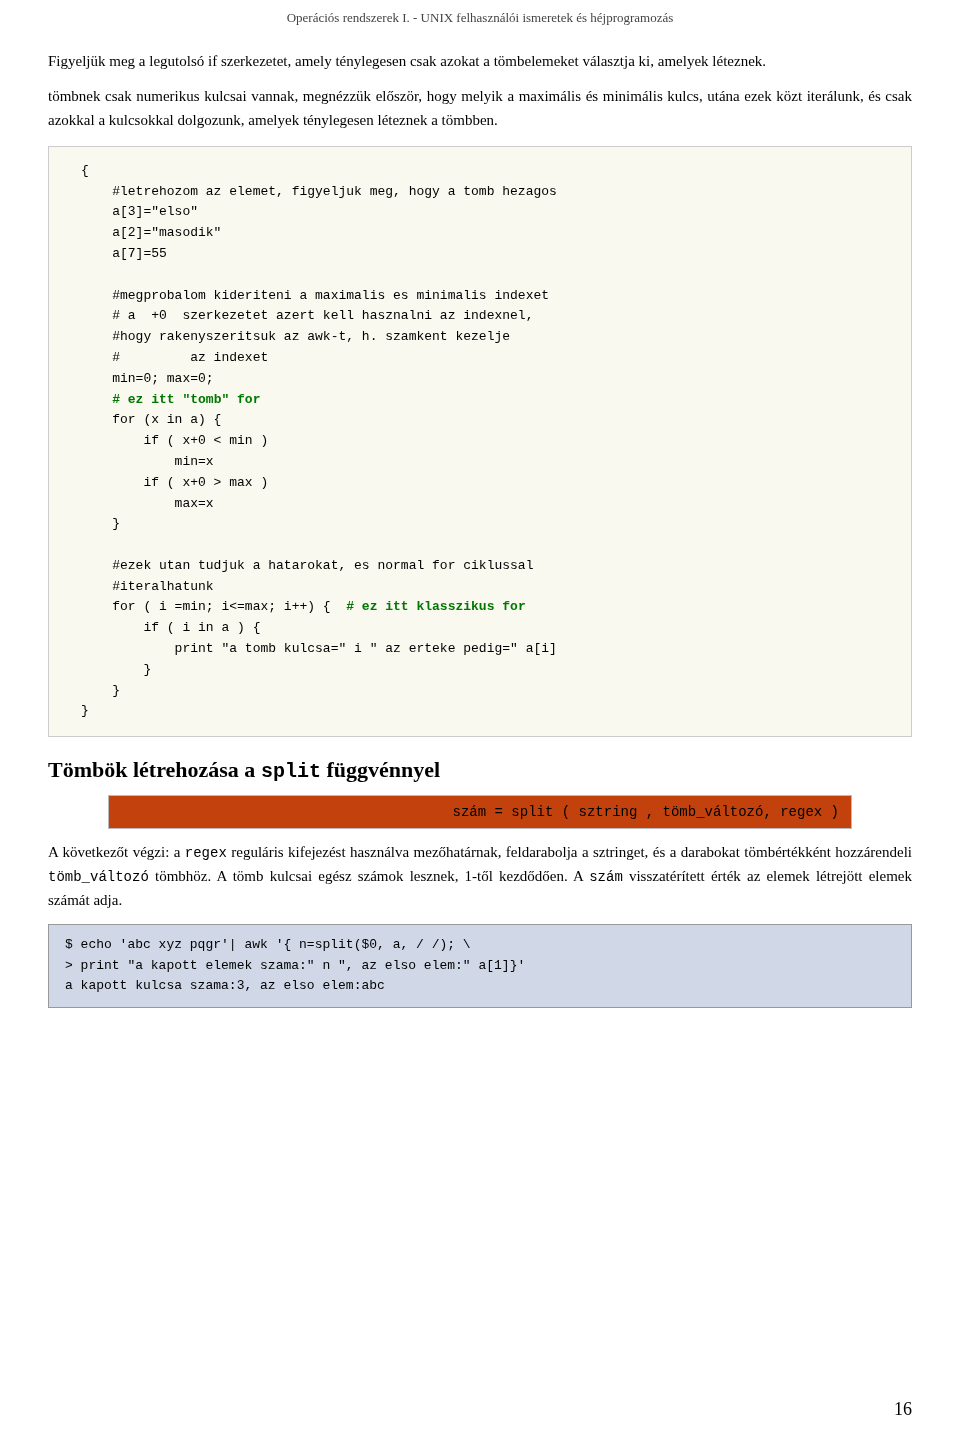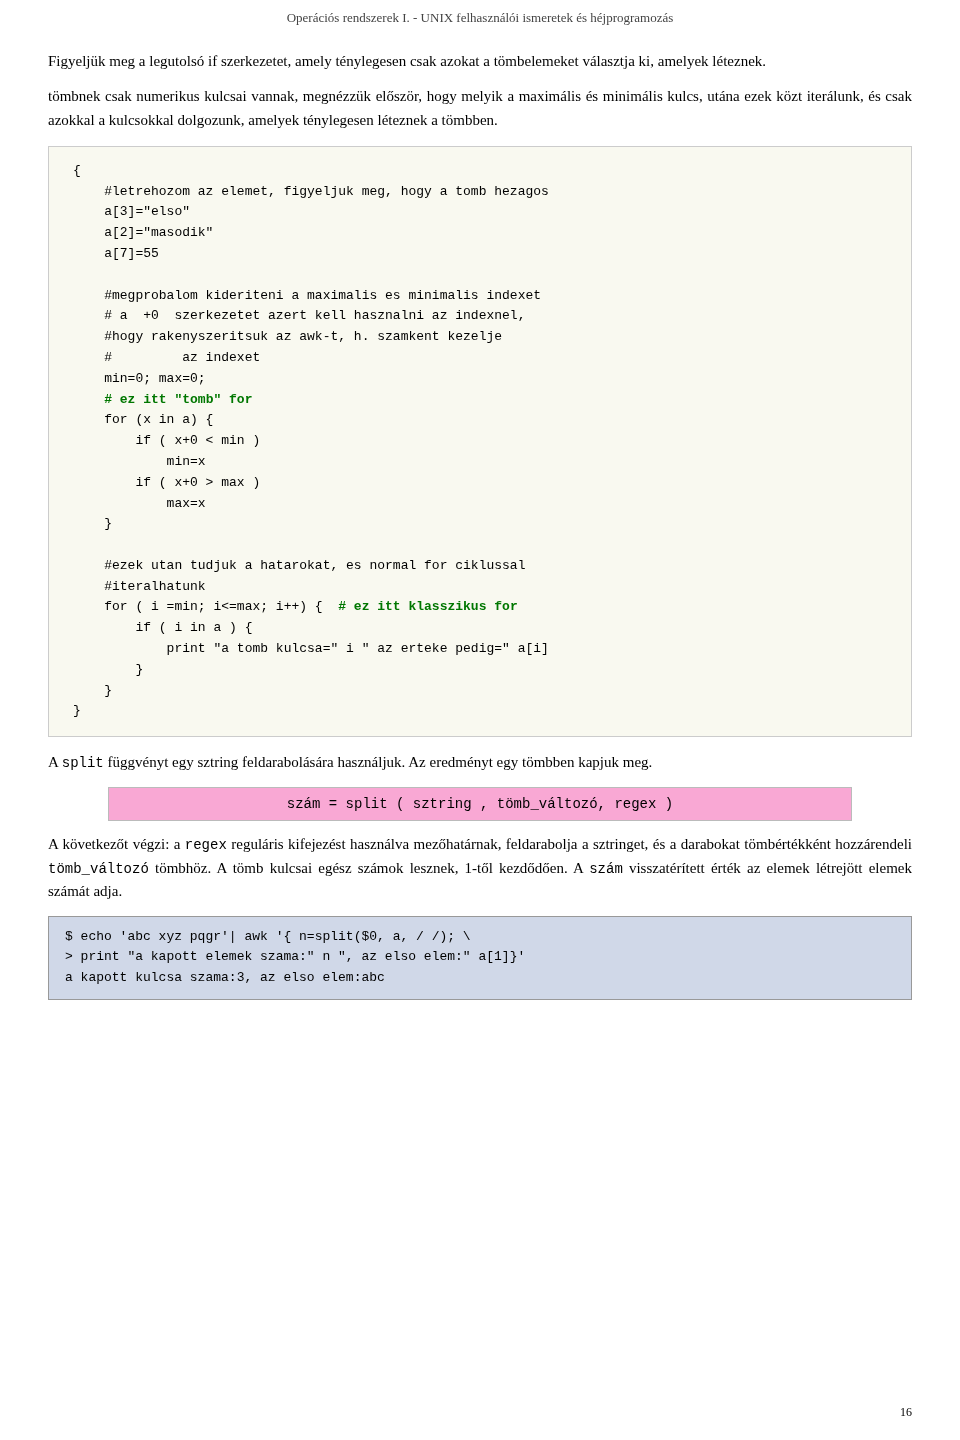--- a/index.html
+++ b/index.html
@@ -27,21 +27,21 @@
       line-height: 1.55;
       margin-bottom: 12px;
       text-align: justify;
     }
     .code-block {
       background: #f9f9f0;
       border: 1px solid #ccc;
       font-family: "Courier New", Courier, monospace;
       font-size: 13px;
       line-height: 1.6;
-      padding: 14px 24px;
+      padding: 14px 32px;
       margin: 14px 0;
       white-space: pre;
       color: #000;
     }
     .code-block .highlight-green {
       color: #007700;
       font-weight: bold;
     }
     .output-block {
       font-family: "Courier New", Courier, monospace;
@@ -57,43 +57,43 @@
     }
     .section-heading .mono {
       font-family: "Courier New", Courier, monospace;
       font-size: 20px;
     }
     .inline-code {
       font-family: "Courier New", Courier, monospace;
       font-size: 14px;
     }
     .formula-block {
-      background: #f9a8d4;
+      background: #c2410c;
       border: 1px solid #bbb;
       font-family: "Courier New", Courier, monospace;
       font-size: 14px;
       padding: 8px 12px;
-      text-align: center;
+      text-align: right;
       margin: 12px 60px;
     }
     .terminal-block {
       background: #d0d8e8;
       border: 1px solid #999;
       font-family: "Courier New", Courier, monospace;
       font-size: 13px;
       line-height: 1.6;
       padding: 10px 16px;
       margin: 12px 0;
       white-space: pre;
     }
     .page-number {
       position: fixed;
       bottom: 20px;
       right: 48px;
-      font-size: 12px;
+      font-size: 18px;
       font-family: Liberation Serif, serif;
     }
   </style>
 </head>
 <body>
 
 <div class="page-header">
   <span>Operációs rendszerek I. - UNIX felhasználói ismeretek és héjprogramozás</span>
 </div>
 
@@ -125,24 +125,24 @@
 <span>    #ezek utan tudjuk a hatarokat, es normal for ciklussal</span>
 <span>    #iteralhatunk</span>
 <span>    for ( i =min; i&lt;=max; i++) {  <span class="highlight-green"># ez itt klasszikus for</span></span>
 <span>        if ( i in a ) {</span>
 <span>            print "a tomb kulcsa=" i " az erteke pedig=" a[i]</span>
 <span>        }</span>
 <span>    }</span>
 <span>}</span></div>
 
 
+  <h2 class="section-heading">
+    <span>Tömbök létrehozása a </span><span class="mono">split</span><span> függvénnyel</span>
+  </h2>
 
-  <p class="body-text">
-    <span>A </span><span class="inline-code">split</span><span> függvényt egy sztring feldarabolására használjuk. Az eredményt egy tömbben kapjuk meg.</span>
-  </p>
 
   <div class="formula-block">
     <span>szám = split ( sztring , tömb_változó, regex )</span>
   </div>
 
   <p class="body-text">
     <span>A következőt végzi: a </span><span class="inline-code">regex</span><span> reguláris kifejezést használva mezőhatárnak, feldarabolja a sztringet, és a darabokat tömbértékként hozzárendeli </span><span class="inline-code">tömb_változó</span><span> tömbhöz. A tömb kulcsai egész számok lesznek, 1-től kezdődően. A </span><span class="inline-code">szám</span><span> visszatérített érték az elemek létrejött elemek számát adja.</span>
   </p>
 
   <div class="terminal-block"><span>$ echo 'abc xyz pqgr'| awk '{ n=split($0, a, / /); \</span>

